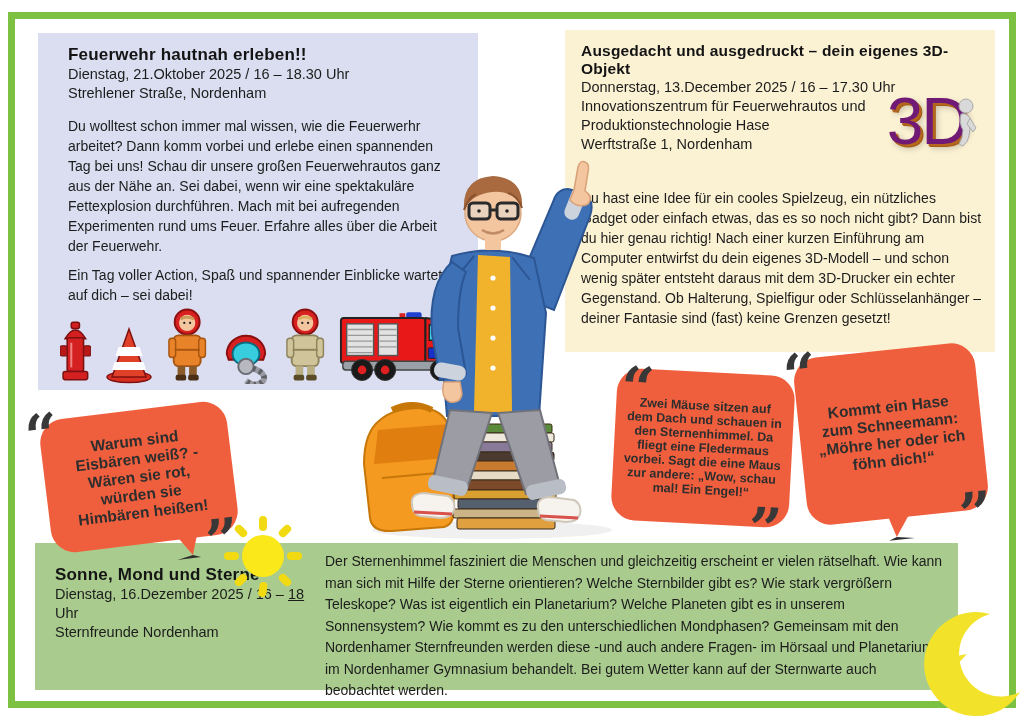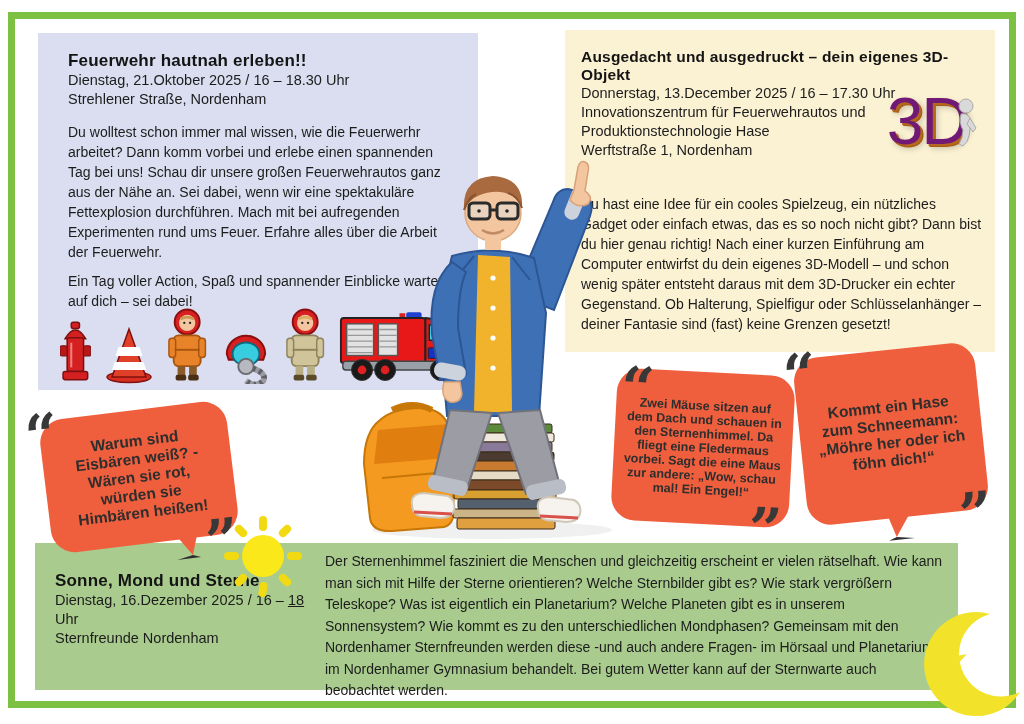--- a/index.html
+++ b/index.html
@@ -3,21 +3,21 @@
 <meta charset="utf-8">
 <style>
   html,body{margin:0;padding:0;background:#fff;}
   #page{position:relative;width:1024px;height:724px;background:#ffffff;overflow:hidden;
         font-family:"Liberation Sans",sans-serif;color:#1c1c1c;}
   .frame{position:absolute;left:8px;top:12px;right:8px;bottom:16px;border:7px solid #7cc142;z-index:0;}
   .box{position:absolute;box-sizing:border-box;}
   .box-fire{left:38px;top:33px;width:440px;height:357px;background:#dadef0;padding:12px 22px 0 30px;z-index:1;}
   .box-3d{left:565px;top:30px;width:430px;height:322px;background:#fbf1d3;padding:12px 14px 0 16px;z-index:1;}
   .box-stars{left:35px;top:543px;width:923px;height:147px;background:#a9cc8e;z-index:1;}
-  .ev-title{font-weight:bold;font-size:17px;letter-spacing:.2px;color:#141414;margin-top:6px;}
+  .ev-title{font-weight:bold;font-size:17px;letter-spacing:.2px;color:#141414;}
   .ev-title.small{font-size:15.5px;}
   .meta{font-size:14.5px;line-height:19px;}
   .para{font-size:14px;line-height:20px;margin-top:13px;}
   .u{text-decoration:underline;}
   .stars-left{position:absolute;left:20px;top:22px;width:270px;}
   .stars-right{position:absolute;left:290px;top:8px;width:622px;font-size:14px;line-height:21.5px;}
   
   .logo3d{position:absolute;right:16px;top:58px;display:flex;align-items:flex-end;}
   .logo3d-text{font-size:66px;font-weight:normal;color:#701a75;letter-spacing:-2px;line-height:1;
     text-shadow:2px 2px 0 #b5671d,3px 3px 0 #a55c15,4px 4px 6px rgba(0,0,0,.25);}

